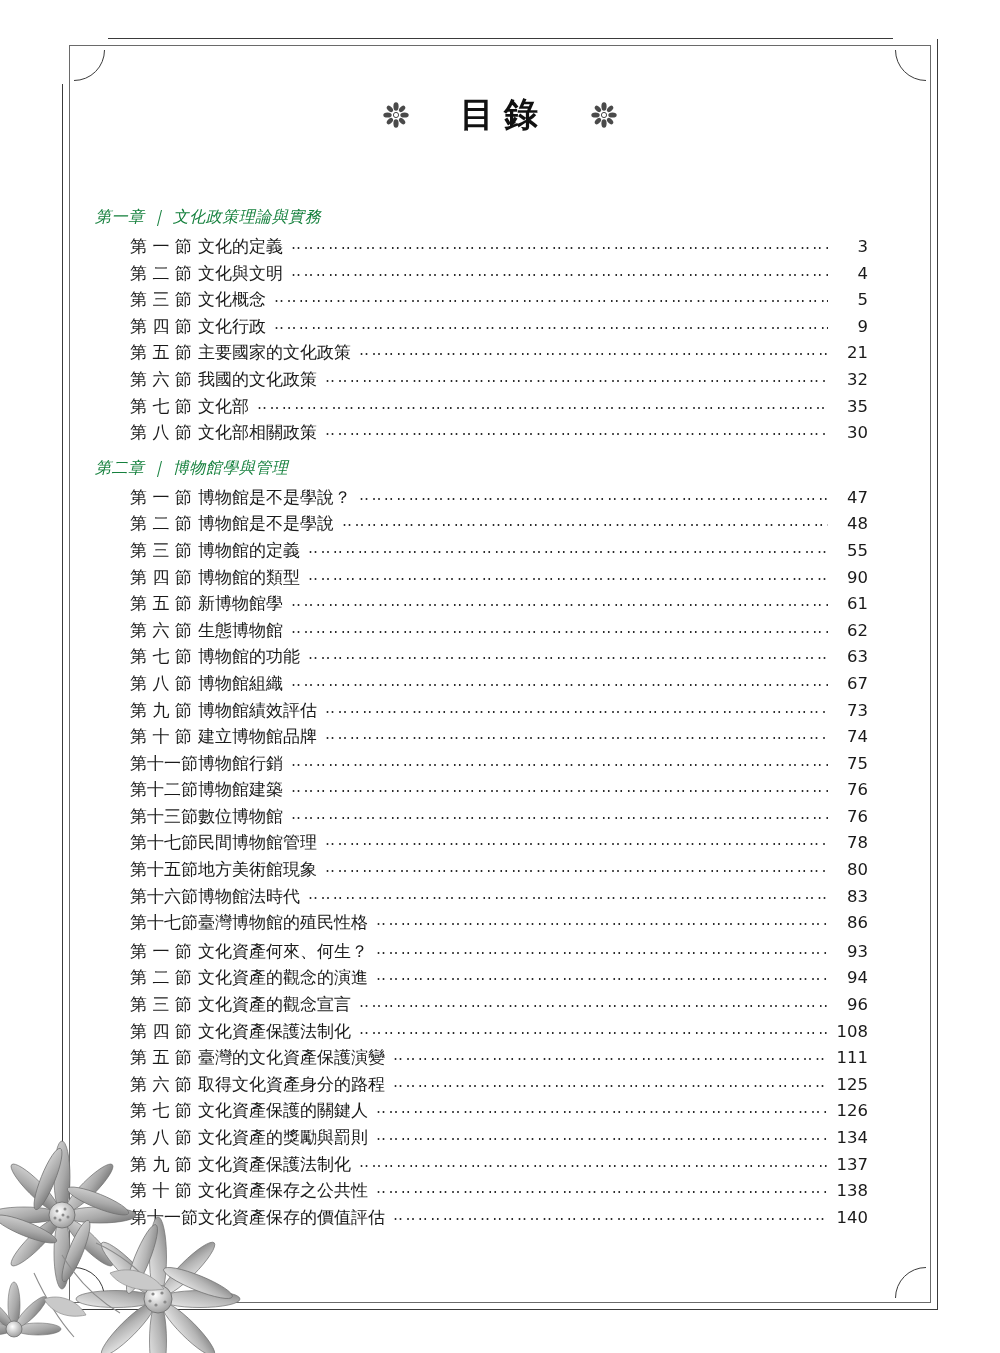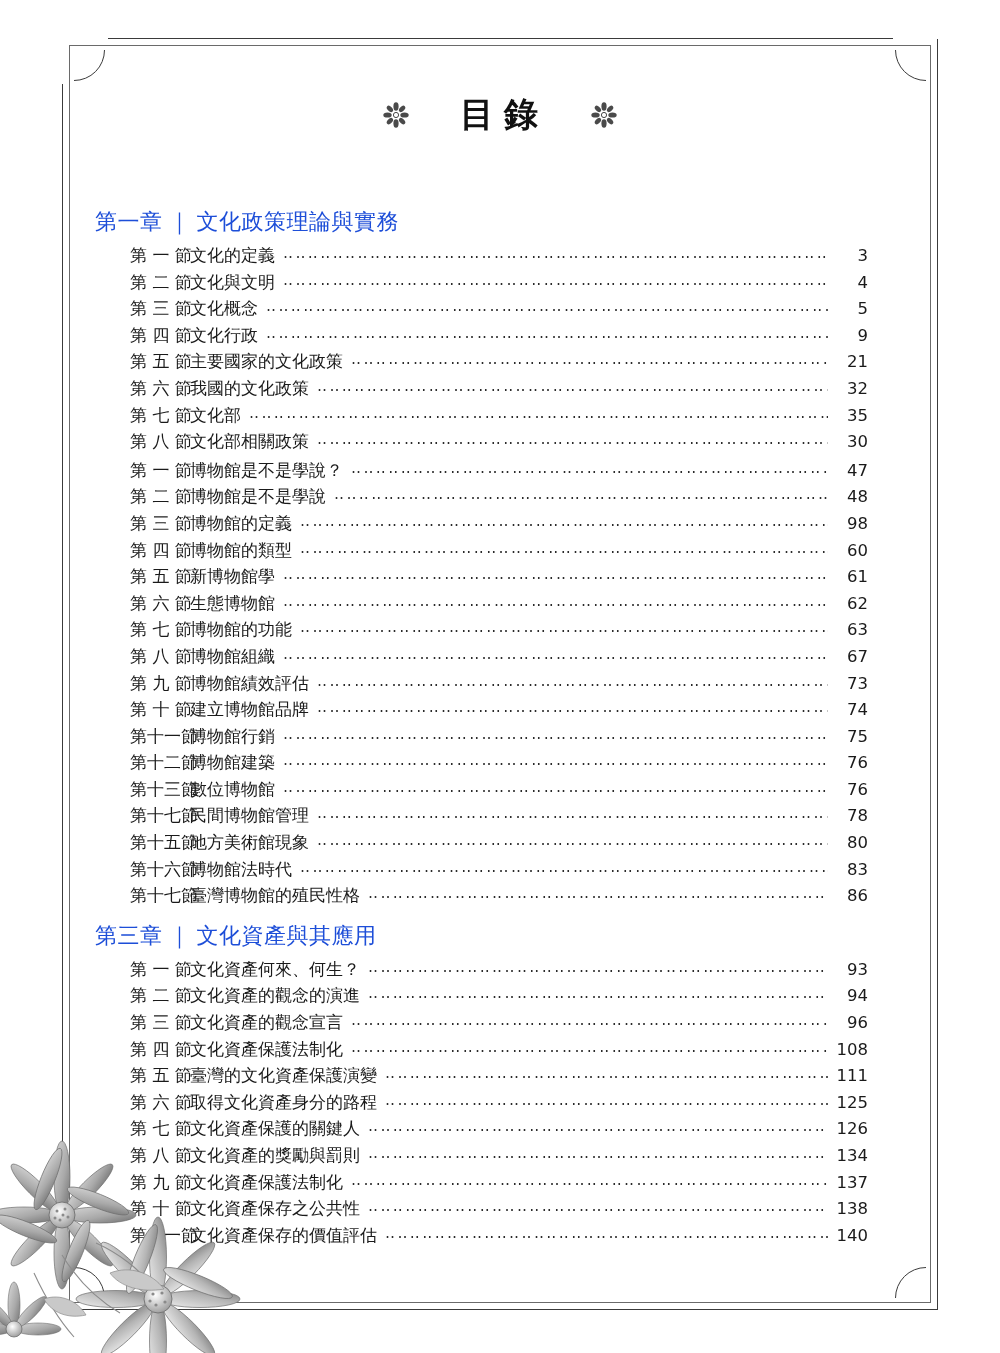--- a/index.html
+++ b/index.html
@@ -90,26 +90,27 @@
     position: absolute;
     left: 92px;
     top: 200px;
     width: 776px;
   }
   .chapter {
     margin-bottom: 2px;
   }
   .chapter-head {
     font-family: "DejaVu Serif", "Liberation Serif", serif;
-    font-size: 22px;
+    font-size: 16px;
     font-weight: normal;
-    color: #1d4ed8;
+    color: #15803d;
     letter-spacing: 0.5px;
     padding: 7px 0 6px 3px;
     white-space: nowrap;
+    font-style: italic;
   }
   .chapter-head .sep {
     padding: 0 6px;
   }
   .entry {
     display: flex;
     align-items: baseline;
     font-size: 17px;
     line-height: 25.6px;
     color: #1a1a1a;
@@ -117,21 +118,21 @@
     white-space: nowrap;
   }
   .entry .sec-no {
     width: 84px;
     flex: 0 0 84px;
     padding-left: 38px;
     box-sizing: border-box;
     letter-spacing: 0px;
   }
   .entry .sec-title {
-    padding-left: 14px;
+    padding-left: 22px;
     flex: 0 0 auto;
   }
   .entry .dots {
     flex: 1 1 auto;
     overflow: hidden;
     margin: 0 6px 0 8px;
     position: relative;
     top: -3px;
     font-size: 15px;
     letter-spacing: 2.4px;
@@ -252,43 +253,44 @@
         <span class="pg">35</span>
       </div>
       <div class="entry">
         <span class="sec-no">第 八 節</span>
         <span class="sec-title">文化部相關政策</span>
         <span class="dots">‥‥‥‥‥‥‥‥‥‥‥‥‥‥‥‥‥‥‥‥‥‥‥‥‥‥‥‥‥‥‥‥‥‥‥‥‥‥‥‥‥‥‥‥‥‥‥‥‥‥‥‥‥‥‥‥‥‥‥‥‥‥‥‥‥‥‥‥‥‥</span>
         <span class="pg">30</span>
       </div>
     </div>
     <div class="chapter">
+      <div class="chapter-head"><span>第二章</span><span class="sep">｜</span><span>博物館學與管理</span></div>
       <div class="entry">
         <span class="sec-no">第 一 節</span>
         <span class="sec-title">博物館是不是學說？</span>
         <span class="dots">‥‥‥‥‥‥‥‥‥‥‥‥‥‥‥‥‥‥‥‥‥‥‥‥‥‥‥‥‥‥‥‥‥‥‥‥‥‥‥‥‥‥‥‥‥‥‥‥‥‥‥‥‥‥‥‥‥‥‥‥‥‥‥‥‥‥‥‥‥‥</span>
         <span class="pg">47</span>
       </div>
       <div class="entry">
         <span class="sec-no">第 二 節</span>
         <span class="sec-title">博物館是不是學說</span>
         <span class="dots">‥‥‥‥‥‥‥‥‥‥‥‥‥‥‥‥‥‥‥‥‥‥‥‥‥‥‥‥‥‥‥‥‥‥‥‥‥‥‥‥‥‥‥‥‥‥‥‥‥‥‥‥‥‥‥‥‥‥‥‥‥‥‥‥‥‥‥‥‥‥</span>
         <span class="pg">48</span>
       </div>
       <div class="entry">
         <span class="sec-no">第 三 節</span>
         <span class="sec-title">博物館的定義</span>
         <span class="dots">‥‥‥‥‥‥‥‥‥‥‥‥‥‥‥‥‥‥‥‥‥‥‥‥‥‥‥‥‥‥‥‥‥‥‥‥‥‥‥‥‥‥‥‥‥‥‥‥‥‥‥‥‥‥‥‥‥‥‥‥‥‥‥‥‥‥‥‥‥‥</span>
-        <span class="pg">98</span>
+        <span class="pg">55</span>
       </div>
       <div class="entry">
         <span class="sec-no">第 四 節</span>
         <span class="sec-title">博物館的類型</span>
         <span class="dots">‥‥‥‥‥‥‥‥‥‥‥‥‥‥‥‥‥‥‥‥‥‥‥‥‥‥‥‥‥‥‥‥‥‥‥‥‥‥‥‥‥‥‥‥‥‥‥‥‥‥‥‥‥‥‥‥‥‥‥‥‥‥‥‥‥‥‥‥‥‥</span>
-        <span class="pg">60</span>
+        <span class="pg">90</span>
       </div>
       <div class="entry">
         <span class="sec-no">第 五 節</span>
         <span class="sec-title">新博物館學</span>
         <span class="dots">‥‥‥‥‥‥‥‥‥‥‥‥‥‥‥‥‥‥‥‥‥‥‥‥‥‥‥‥‥‥‥‥‥‥‥‥‥‥‥‥‥‥‥‥‥‥‥‥‥‥‥‥‥‥‥‥‥‥‥‥‥‥‥‥‥‥‥‥‥‥</span>
         <span class="pg">61</span>
       </div>
       <div class="entry">
         <span class="sec-no">第 六 節</span>
         <span class="sec-title">生態博物館</span>
@@ -356,21 +358,20 @@
         <span class="pg">83</span>
       </div>
       <div class="entry">
         <span class="sec-no">第十七節</span>
         <span class="sec-title">臺灣博物館的殖民性格</span>
         <span class="dots">‥‥‥‥‥‥‥‥‥‥‥‥‥‥‥‥‥‥‥‥‥‥‥‥‥‥‥‥‥‥‥‥‥‥‥‥‥‥‥‥‥‥‥‥‥‥‥‥‥‥‥‥‥‥‥‥‥‥‥‥‥‥‥‥‥‥‥‥‥‥</span>
         <span class="pg">86</span>
       </div>
     </div>
     <div class="chapter">
-      <div class="chapter-head"><span>第三章</span><span class="sep">｜</span><span>文化資產與其應用</span></div>
       <div class="entry">
         <span class="sec-no">第 一 節</span>
         <span class="sec-title">文化資產何來、何生？</span>
         <span class="dots">‥‥‥‥‥‥‥‥‥‥‥‥‥‥‥‥‥‥‥‥‥‥‥‥‥‥‥‥‥‥‥‥‥‥‥‥‥‥‥‥‥‥‥‥‥‥‥‥‥‥‥‥‥‥‥‥‥‥‥‥‥‥‥‥‥‥‥‥‥‥</span>
         <span class="pg">93</span>
       </div>
       <div class="entry">
         <span class="sec-no">第 二 節</span>
         <span class="sec-title">文化資產的觀念的演進</span>
         <span class="dots">‥‥‥‥‥‥‥‥‥‥‥‥‥‥‥‥‥‥‥‥‥‥‥‥‥‥‥‥‥‥‥‥‥‥‥‥‥‥‥‥‥‥‥‥‥‥‥‥‥‥‥‥‥‥‥‥‥‥‥‥‥‥‥‥‥‥‥‥‥‥</span>

